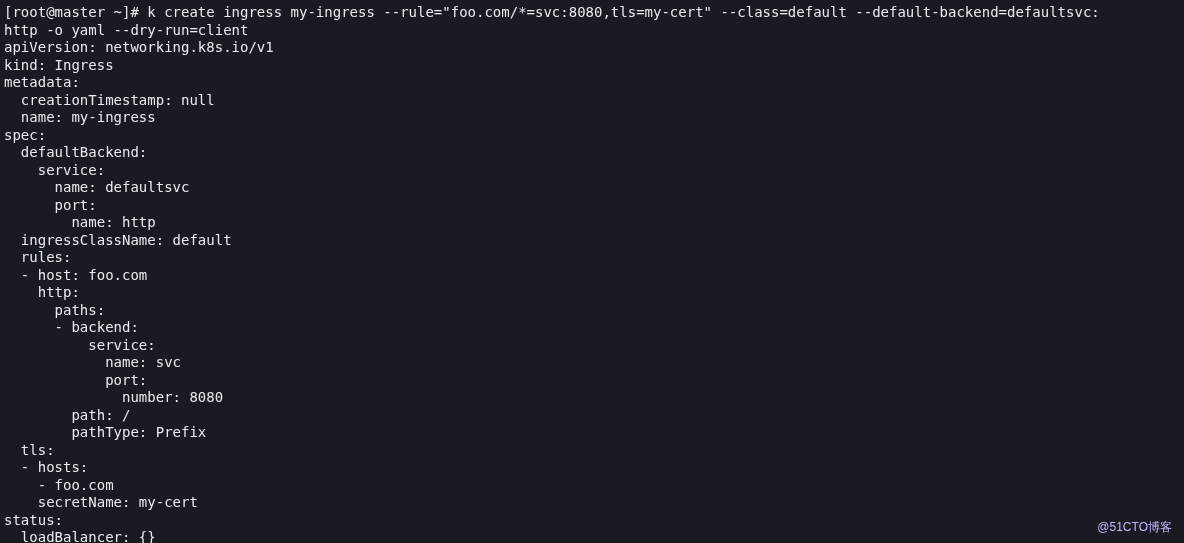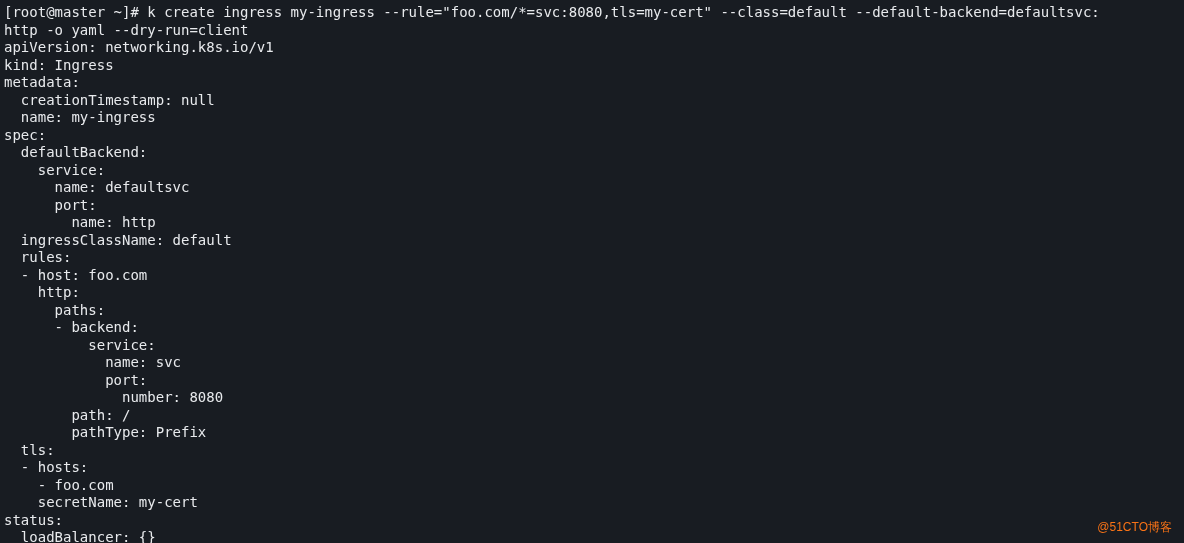--- a/index.html
+++ b/index.html
@@ -21,21 +21,21 @@
       position: relative;
     }
     .terminal {
       white-space: pre;
       letter-spacing: 0;
     }
     .watermark {
       position: absolute;
       bottom: 8px;
       right: 12px;
-      color: #f97316;
+      color: #c4b5fd;
       font-size: 12px;
       font-family: sans-serif;
     }
   </style>
 </head>
 <body>
 
 <div class="terminal" id="terminal-container">[root@master ~]# k create ingress my-ingress --rule="foo.com/*=svc:8080,tls=my-cert" --class=default --default-backend=defaultsvc:
 http -o yaml --dry-run=client
 apiVersion: networking.k8s.io/v1

